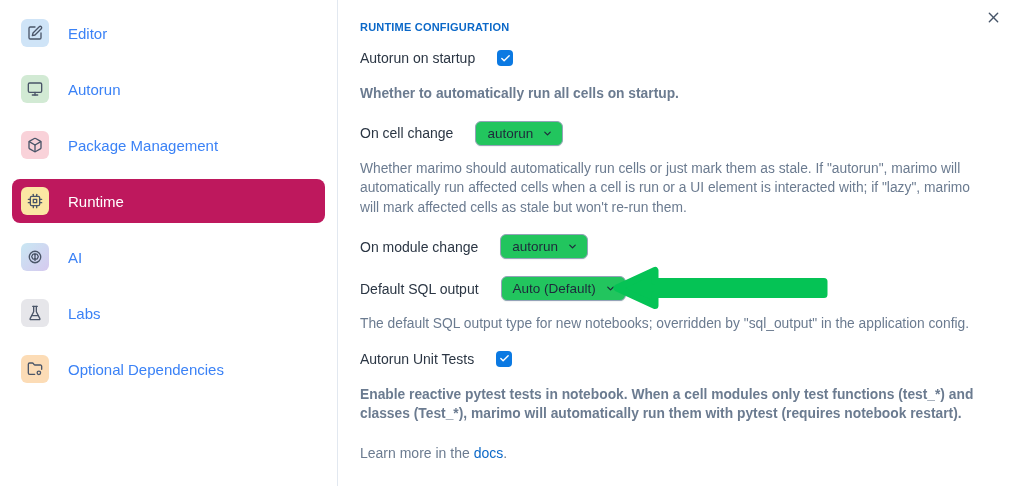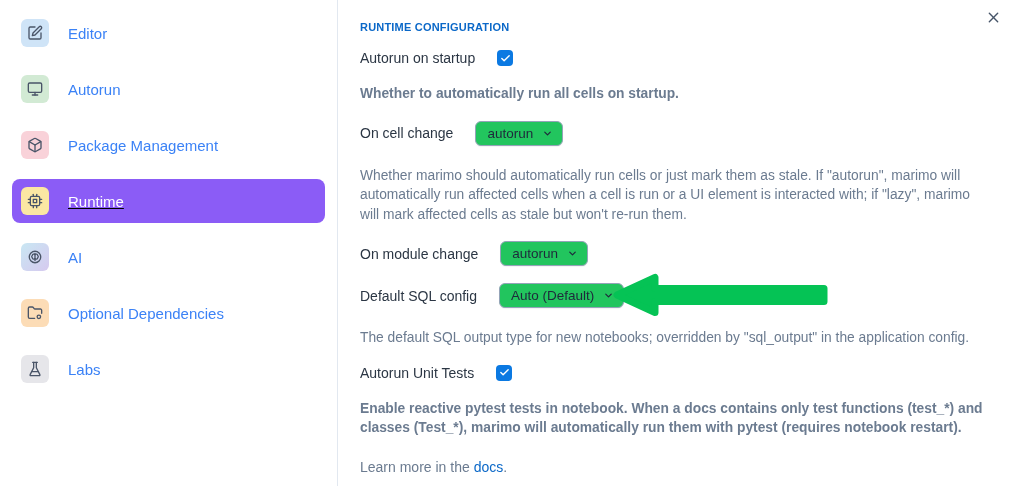--- a/index.html
+++ b/index.html
@@ -13,21 +13,21 @@
     width:338px;min-width:338px;box-sizing:border-box;
     border-right:1px solid #e2e8f0;
     padding:11px 12px 0 12px;
     display:flex;flex-direction:column;
   }
   .side-item{
     display:flex;align-items:center;gap:19px;
     height:44px;margin-bottom:12px;border-radius:8px;
     padding-left:9px;cursor:pointer;
   }
-  .side-item.active{background:#8b5cf6;text-decoration:underline;}
+  .side-item.active{background:#be185d;}
   .icon-box{
     width:28px;height:28px;border-radius:6px;
     display:grid;place-items:center;flex:none;
   }
   .icon-box svg{width:16px;height:16px;stroke:#4a5568;fill:none;
     stroke-width:2;stroke-linecap:round;stroke-linejoin:round;}
   .side-label{font-size:15px;color:#3b82f6;}
   .side-item.active .side-label{color:#ffffff;}
   .side-meta{margin-top:16px;padding-left:9px;font-size:12px;color:#44536a;}
   .side-meta div{margin-bottom:9px;}
@@ -59,21 +59,21 @@
     display:inline-flex;align-items:center;gap:9px;
     border:1px solid #94a3b8;border-radius:6px;background:#22c55e;
     height:25px;box-sizing:border-box;padding:0 9px 0 11px;
     font-size:13.5px;color:#1e293b;cursor:pointer;
     box-shadow:0 1px 1px rgba(0,0,0,.05);
   }
   .select svg{width:11px;height:11px;stroke:#1e293b;stroke-width:2.6;
     fill:none;stroke-linecap:round;stroke-linejoin:round;}
   .desc{
     font-size:13.8px;color:#6b7b90;line-height:1.42;
-    max-width:632px;margin-top:20px;
+    max-width:632px;margin-top:13px;
   }
   .desc.tight{margin-top:18px;font-weight:bold;}
   .arrow-wrap{
     position:absolute;left:249px;top:-12px;width:224px;height:48px;
     pointer-events:none;
   }
   .footer{margin-top:21px;font-size:14px;color:#6b7b90;}
   .footer a{color:#0b68c8;text-decoration:none;cursor:pointer;}
 </style>
 </head>
@@ -137,38 +137,38 @@
           <circle cx="12" cy="12" r="8.6"></circle>
           <path d="M12 6.8v10.4"></path>
           <path d="M12 8.2c-1.6-1.2-3.9-.4-4 1.5-1.3.7-1.2 2.7 0 3.4 0 1.9 2.4 2.7 4 1.5"></path>
           <path d="M12 8.2c1.6-1.2 3.9-.4 4 1.5 1.3.7 1.2 2.7 0 3.4 0 1.9-2.4 2.7-4 1.5"></path>
         </svg>
     </span>
     <span class="side-label">AI</span>
   </div>
 
   <div class="side-item">
-    <span class="icon-box" style="background: rgb(252, 220, 182);">
-      <svg viewBox="0 0 24 24">
-          <path d="M11.5 20H4a2 2 0 0 1-2-2V5a2 2 0 0 1 2-2h3.9a2 2 0 0 1 1.7.9l.8 1.2a2 2 0 0 0 1.7.9H20a2 2 0 0 1 2 2v4.5"></path>
-          <circle cx="17.8" cy="17.8" r="2.6"></circle>
-        </svg>
-    </span>
-    <span class="side-label">Optional Dependencies</span>
-  </div>
-
-  <div class="side-item">
     <span class="icon-box" style="background: rgb(230, 230, 234);">
       <svg viewBox="0 0 24 24">
           <path d="M10 2v7.5a2 2 0 0 1-.2.9L4.7 20.5a1 1 0 0 0 .9 1.5h12.8a1 1 0 0 0 .9-1.5L14.2 10.4a2 2 0 0 1-.2-.9V2"></path>
           <path d="M8.5 2h7"></path>
           <path d="M7 16h10"></path>
         </svg>
     </span>
     <span class="side-label">Labs</span>
+  </div>
+
+  <div class="side-item">
+    <span class="icon-box" style="background: rgb(252, 220, 182);">
+      <svg viewBox="0 0 24 24">
+          <path d="M11.5 20H4a2 2 0 0 1-2-2V5a2 2 0 0 1 2-2h3.9a2 2 0 0 1 1.7.9l.8 1.2a2 2 0 0 0 1.7.9H20a2 2 0 0 1 2 2v4.5"></path>
+          <circle cx="17.8" cy="17.8" r="2.6"></circle>
+        </svg>
+    </span>
+    <span class="side-label">Optional Dependencies</span>
   </div>
 
 </nav>
 
 <section class="main">
 
   <span class="close-btn">
     <svg viewBox="0 0 14 14">
         <path d="M2.5 2.5 L11.5 11.5"></path>
         <path d="M11.5 2.5 L2.5 11.5"></path>
@@ -209,21 +209,21 @@
         <span>autorun</span>
         <svg viewBox="0 0 24 24">
             <polyline points="6 9 12 15 18 9"></polyline>
           </svg>
       </span>
     </div>
   </div>
 
   <div class="setting">
     <div class="setting-row">
-      <span class="setting-label">Default SQL config</span>
+      <span class="setting-label">Default SQL output</span>
       <span class="select">
         <span>Auto (Default)</span>
         <svg viewBox="0 0 24 24">
             <polyline points="6 9 12 15 18 9"></polyline>
           </svg>
       </span>
       <span class="arrow-wrap">
         <svg width="224" height="48" viewBox="0 0 224 48">
           <polygon points="8,24 46,6.5 46,17.5 215,17.5 215,30.5 46,30.5 46,41.5" fill="#05c355" stroke="#05c355" stroke-width="7" stroke-linejoin="round"></polygon>
         </svg>
@@ -234,20 +234,20 @@
 
   <div class="setting">
     <div class="setting-row">
       <span class="setting-label">Autorun Unit Tests</span>
       <span class="checkbox">
         <svg viewBox="0 0 24 24">
             <polyline points="20 6 9 17 4 12"></polyline>
           </svg>
       </span>
     </div>
-    <div class="desc tight">Enable reactive pytest tests in notebook. When a docs contains only test functions (test_*) and classes (Test_*), marimo will automatically run them with pytest (requires notebook restart).</div>
+    <div class="desc tight">Enable reactive pytest tests in notebook. When a cell modules only test functions (test_*) and classes (Test_*), marimo will automatically run them with pytest (requires notebook restart).</div>
   </div>
 
   <div class="footer">
     <span>Learn more in the </span><a>docs</a><span>.</span>
   </div>
 
 </section>
 
 </body></html>

